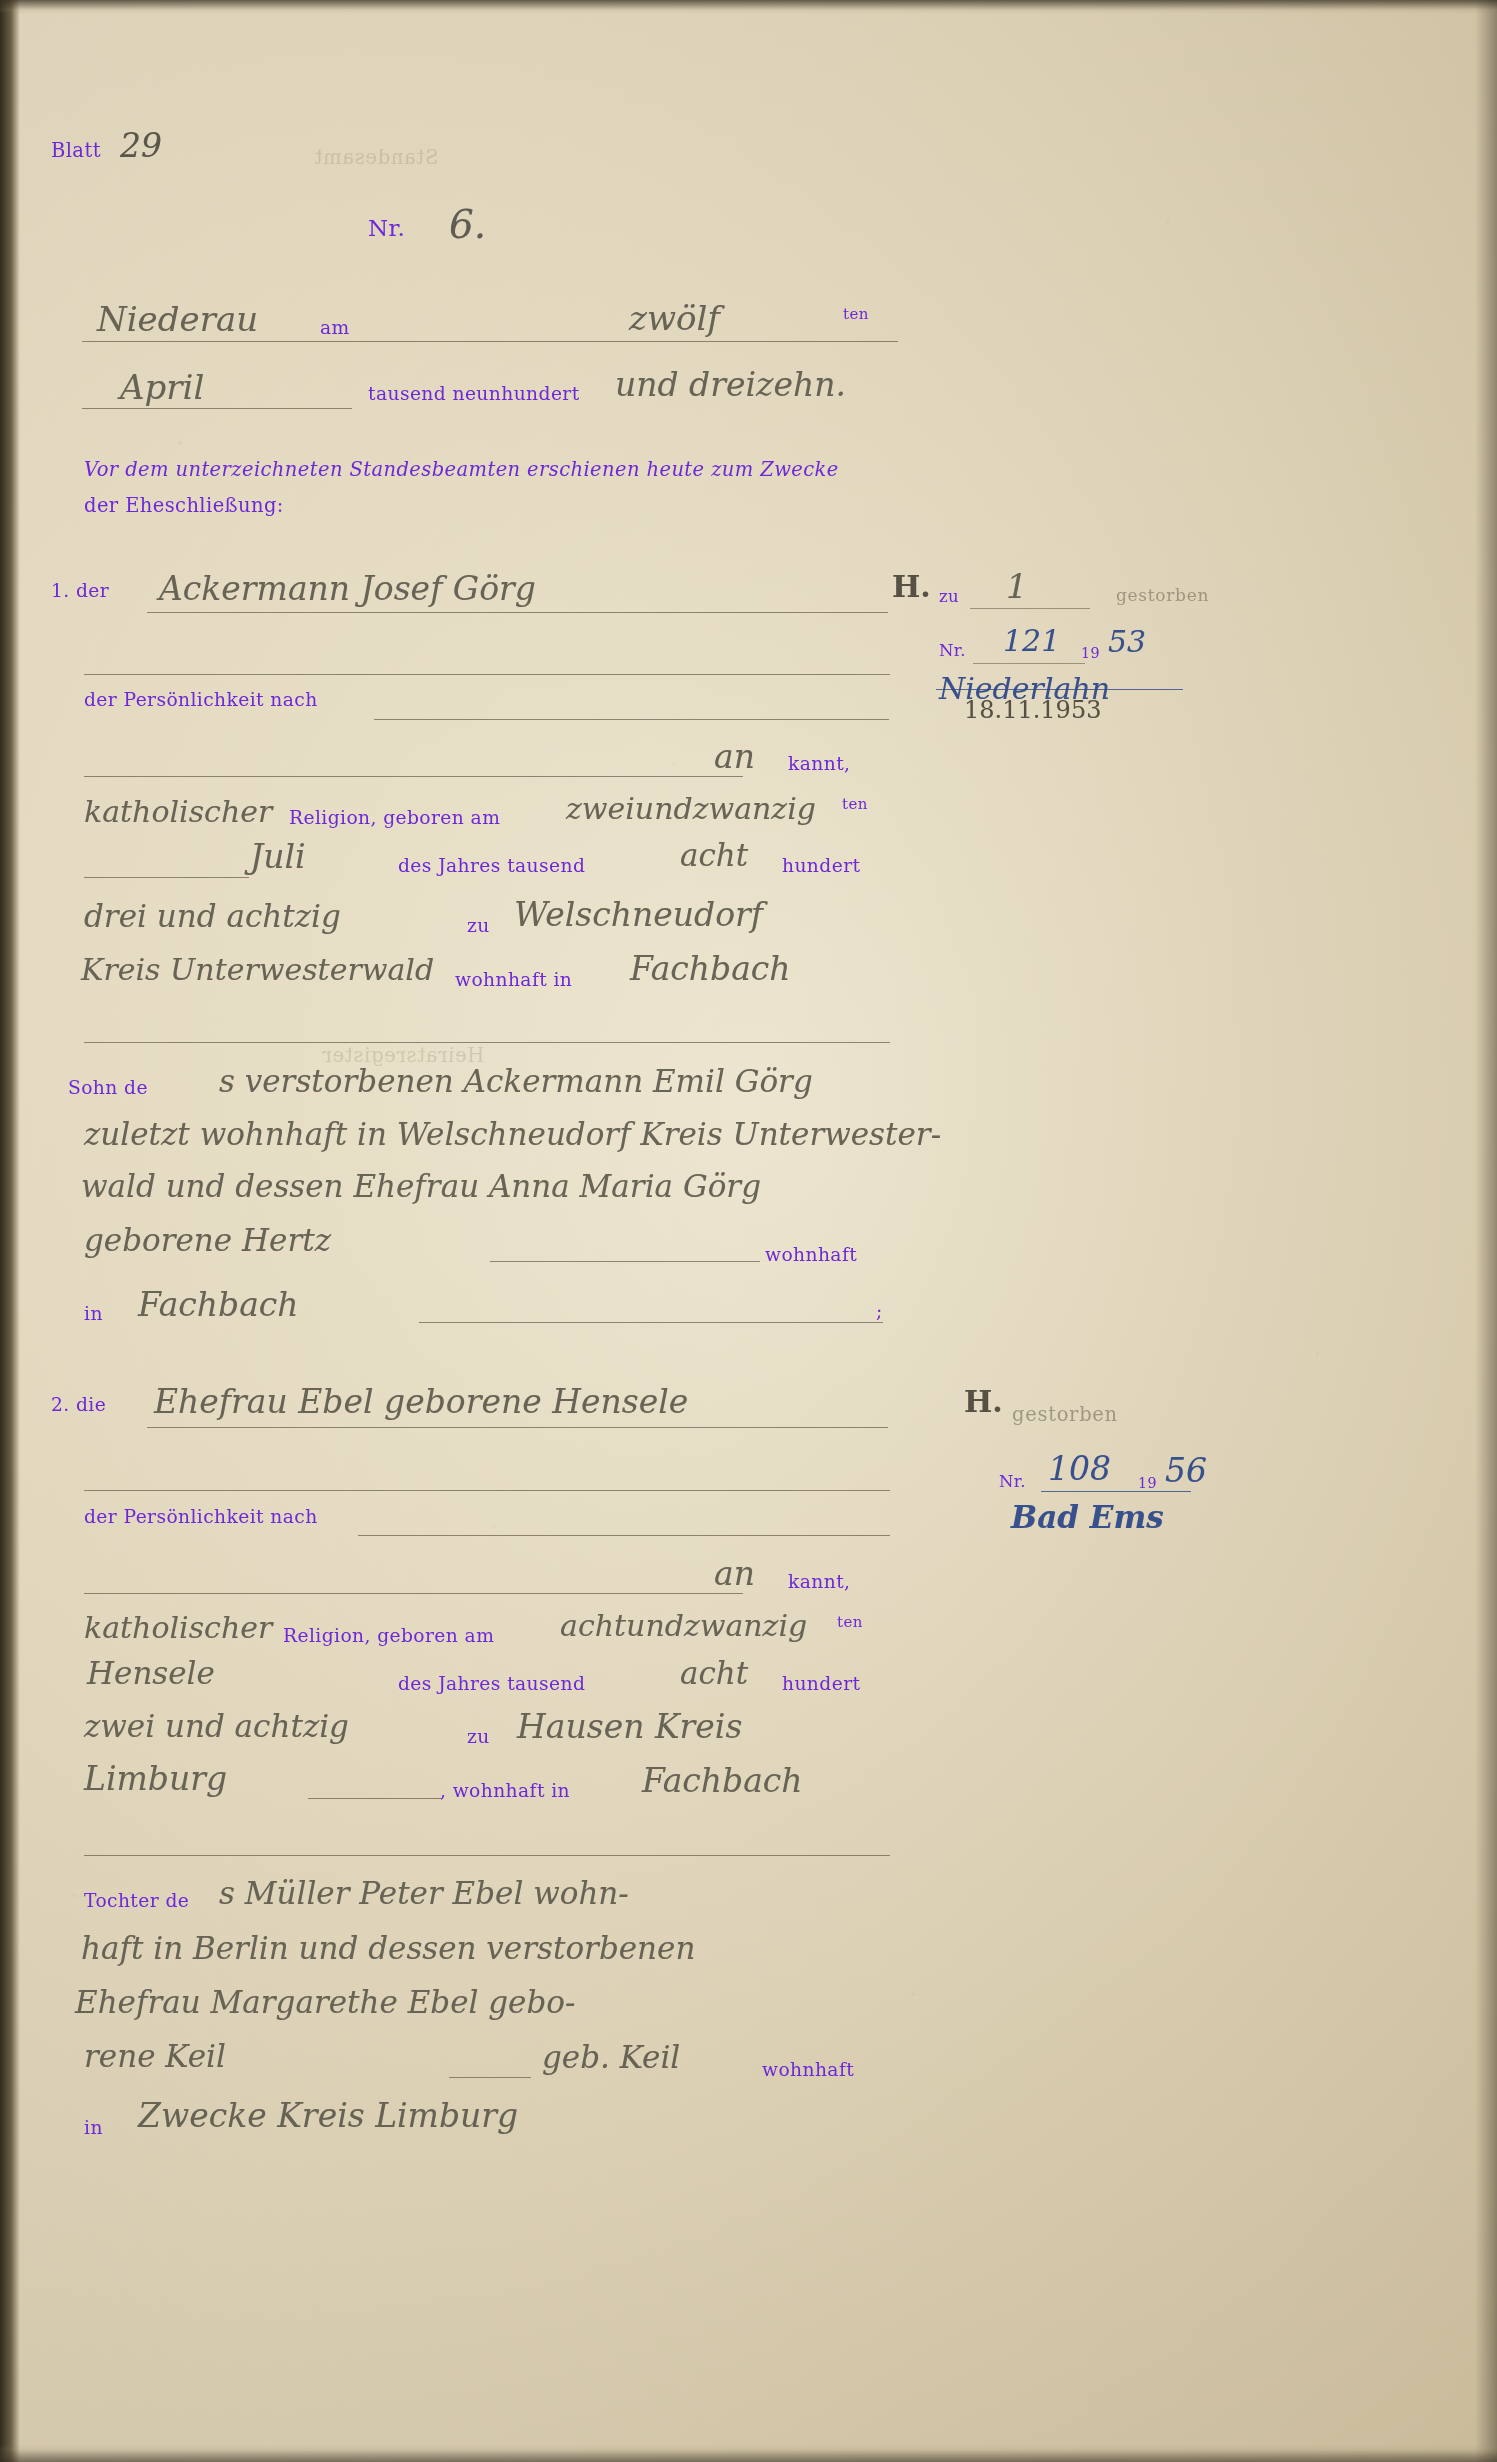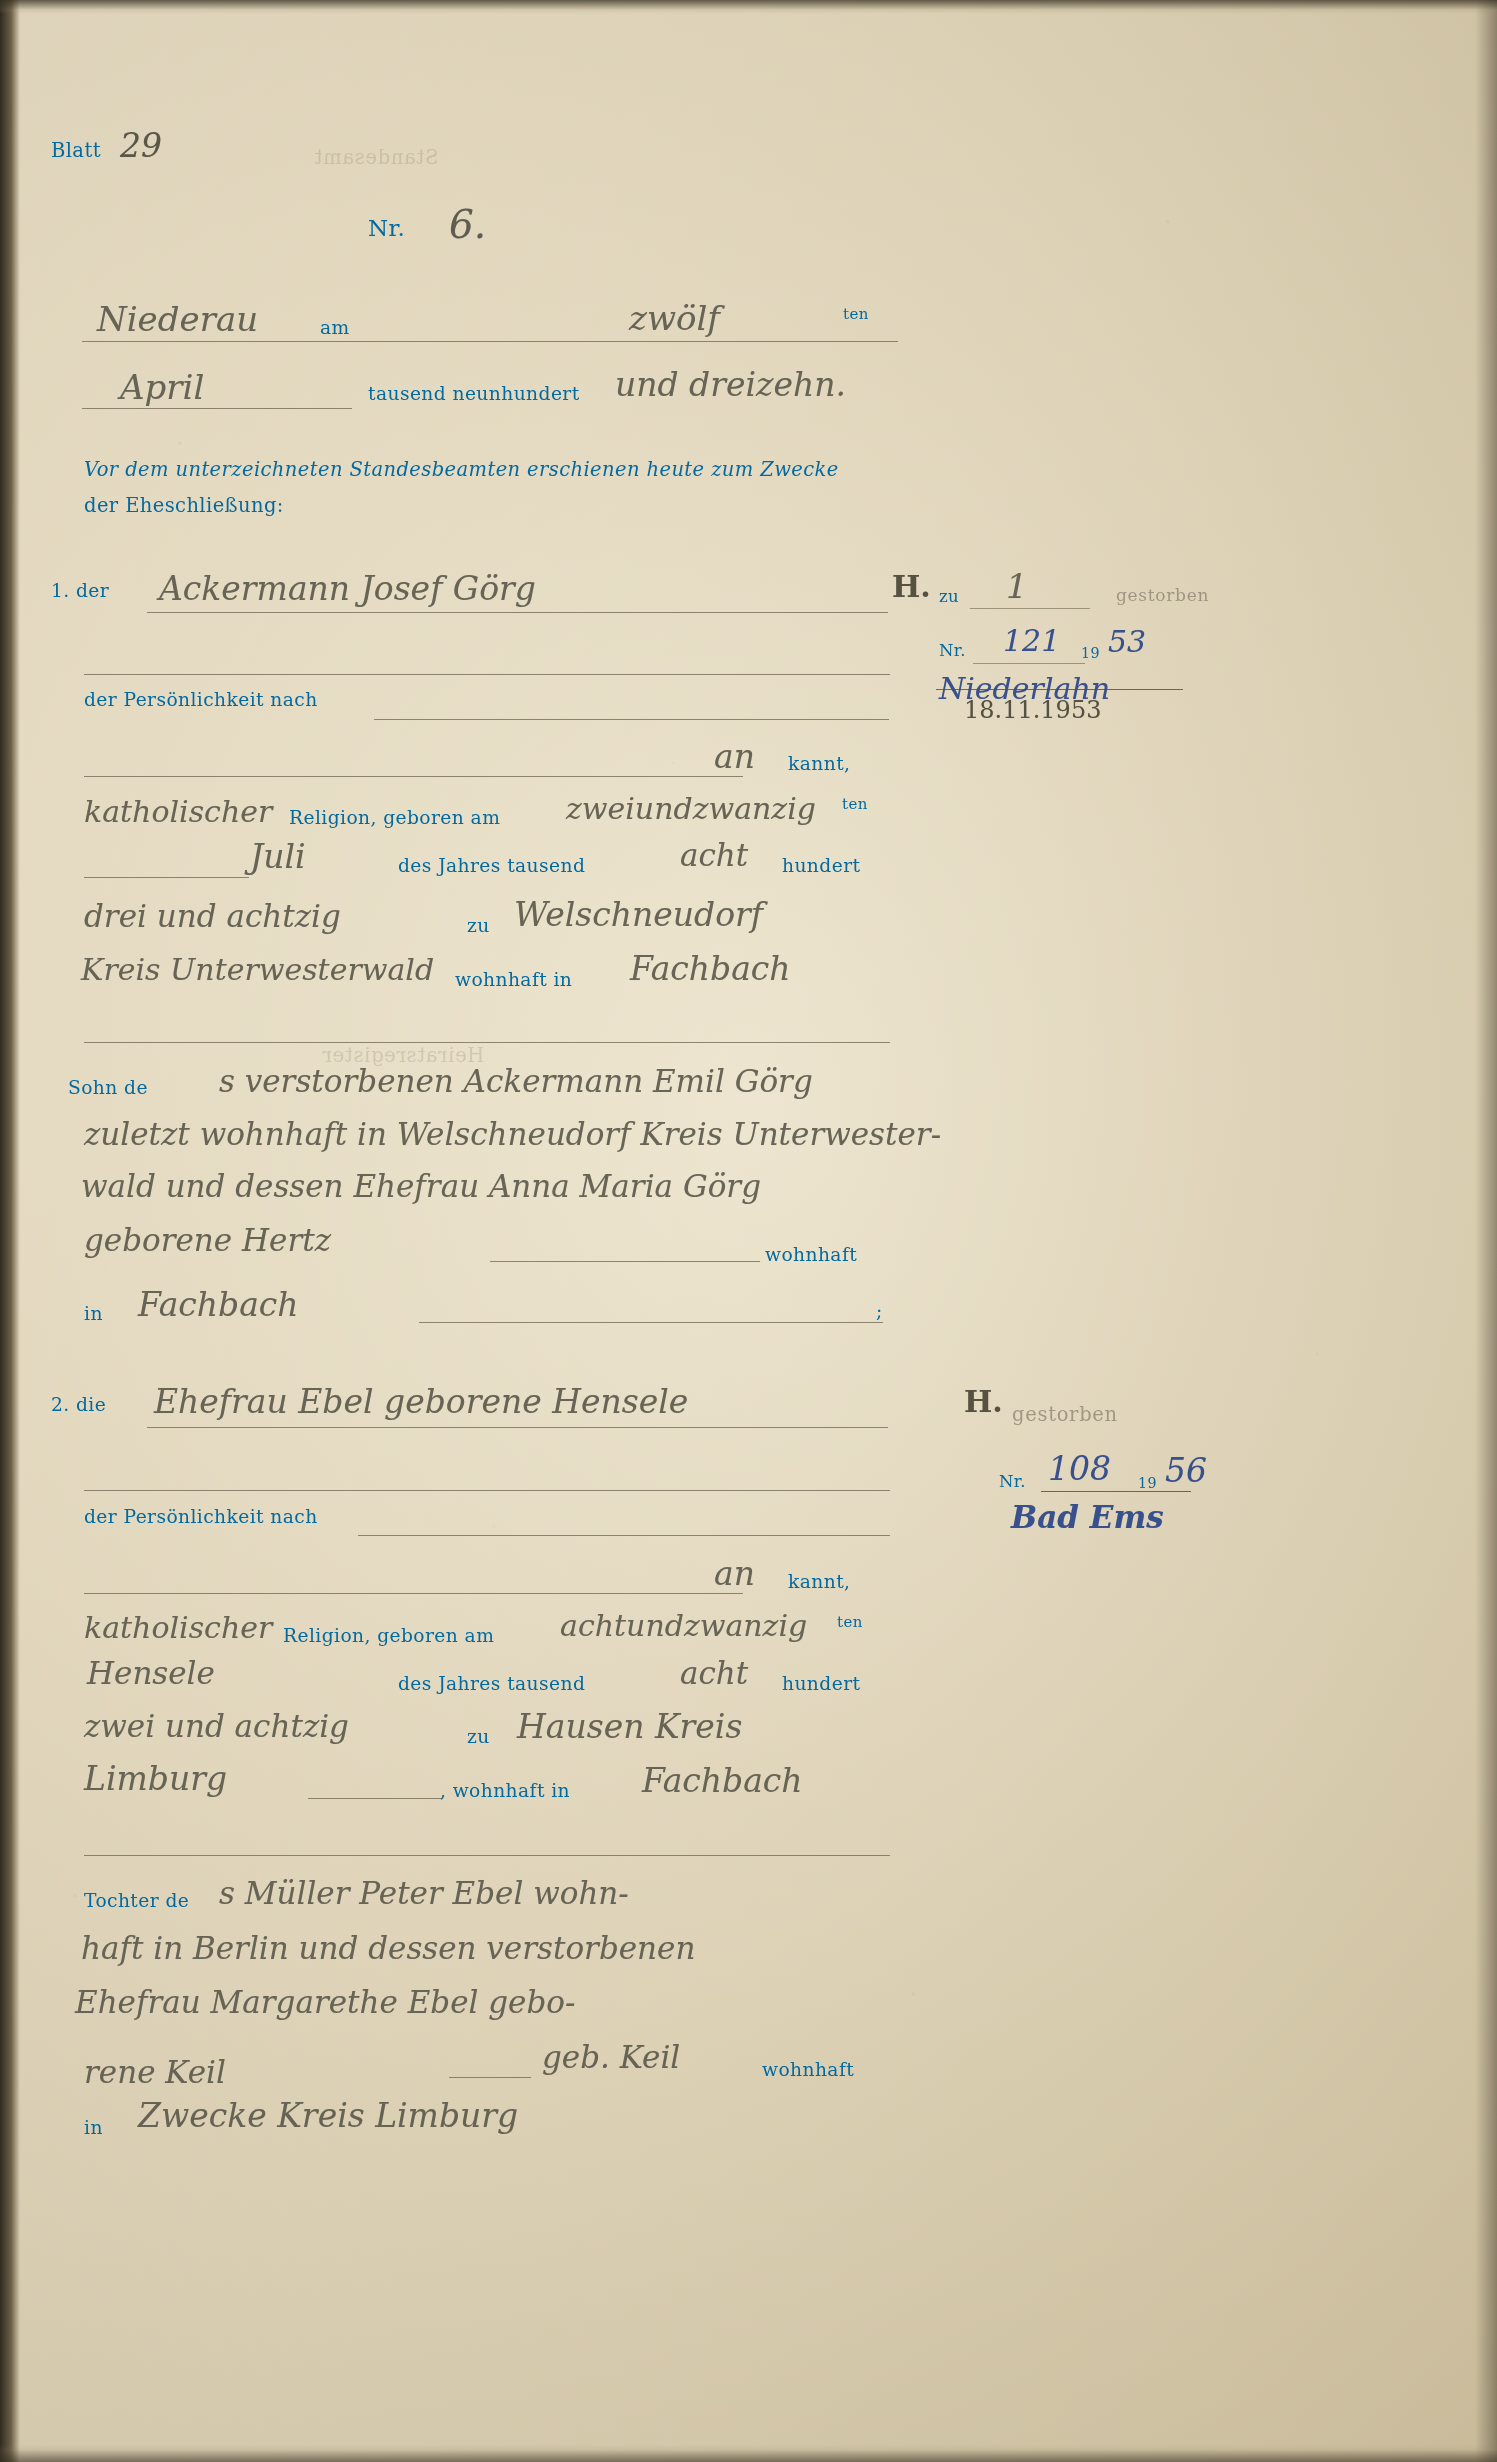--- a/index.html
+++ b/index.html
@@ -75,21 +75,21 @@
     font-family: "DejaVu Serif", serif;
     transform: scaleX(-1);
     white-space: nowrap;
     pointer-events: none;
     letter-spacing: 0.7px;
   }
 
   
   .printed {
     position: absolute;
-    color: #0369a1;
+    color: #6d28d9;
     font-family: "DejaVu Serif", serif;
     font-size: 18.7px;
     letter-spacing: 0.4px;
     white-space: nowrap;
   }
   .printed.small { font-size: 16.5px; }
   .printed.big { font-size: 23px; }
 
   
   .rule {
@@ -263,21 +263,21 @@
   <div class="hand" style="left:84px; top:1759px; font-size:33px;">Limburg</div>
   <div class="rule" style="left:308px; top:1798px; width:135px;"></div>
   <div class="printed" style="left:440px; top:1780px;">, wohnhaft in</div>
   <div class="hand" style="left:642px; top:1761px; font-size:33px;">Fachbach</div>
 
   <div class="rule" style="left:84px; top:1855px; width:806px;"></div>
   <div class="printed" style="left:84px; top:1890px;">Tochter de</div>
   <div class="hand" style="left:219px; top:1875px; font-size:31px;">s Müller Peter Ebel wohn-</div>
   <div class="hand" style="left:81px; top:1930px; font-size:31px;">haft in Berlin und dessen verstorbenen</div>
   <div class="hand" style="left:75px; top:1984px; font-size:31px;font-style:italic;">Ehefrau Margarethe Ebel gebo-</div>
-  <div class="hand" style="left:84px; top:2038px; font-size:31px;margin-top:16px;">rene Keil</div>
+  <div class="hand" style="left:84px; top:2038px; font-size:31px;">rene Keil</div>
   <div class="rule" style="left:449px; top:2077px; width:82px;"></div>
   <div class="hand" style="left:542px; top:2039px; font-size:31px;">geb. Keil</div>
   <div class="printed" style="left:762px; top:2059px;">wohnhaft</div>
 
   <div class="printed" style="left:84px; top:2117px;">in</div>
   <div class="hand" style="left:138px; top:2096px; font-size:33px;">Zwecke Kreis Limburg</div>
 
   <div id="left-edge"></div>
   <div id="right-edge"></div>
   <div id="top-edge"></div>

